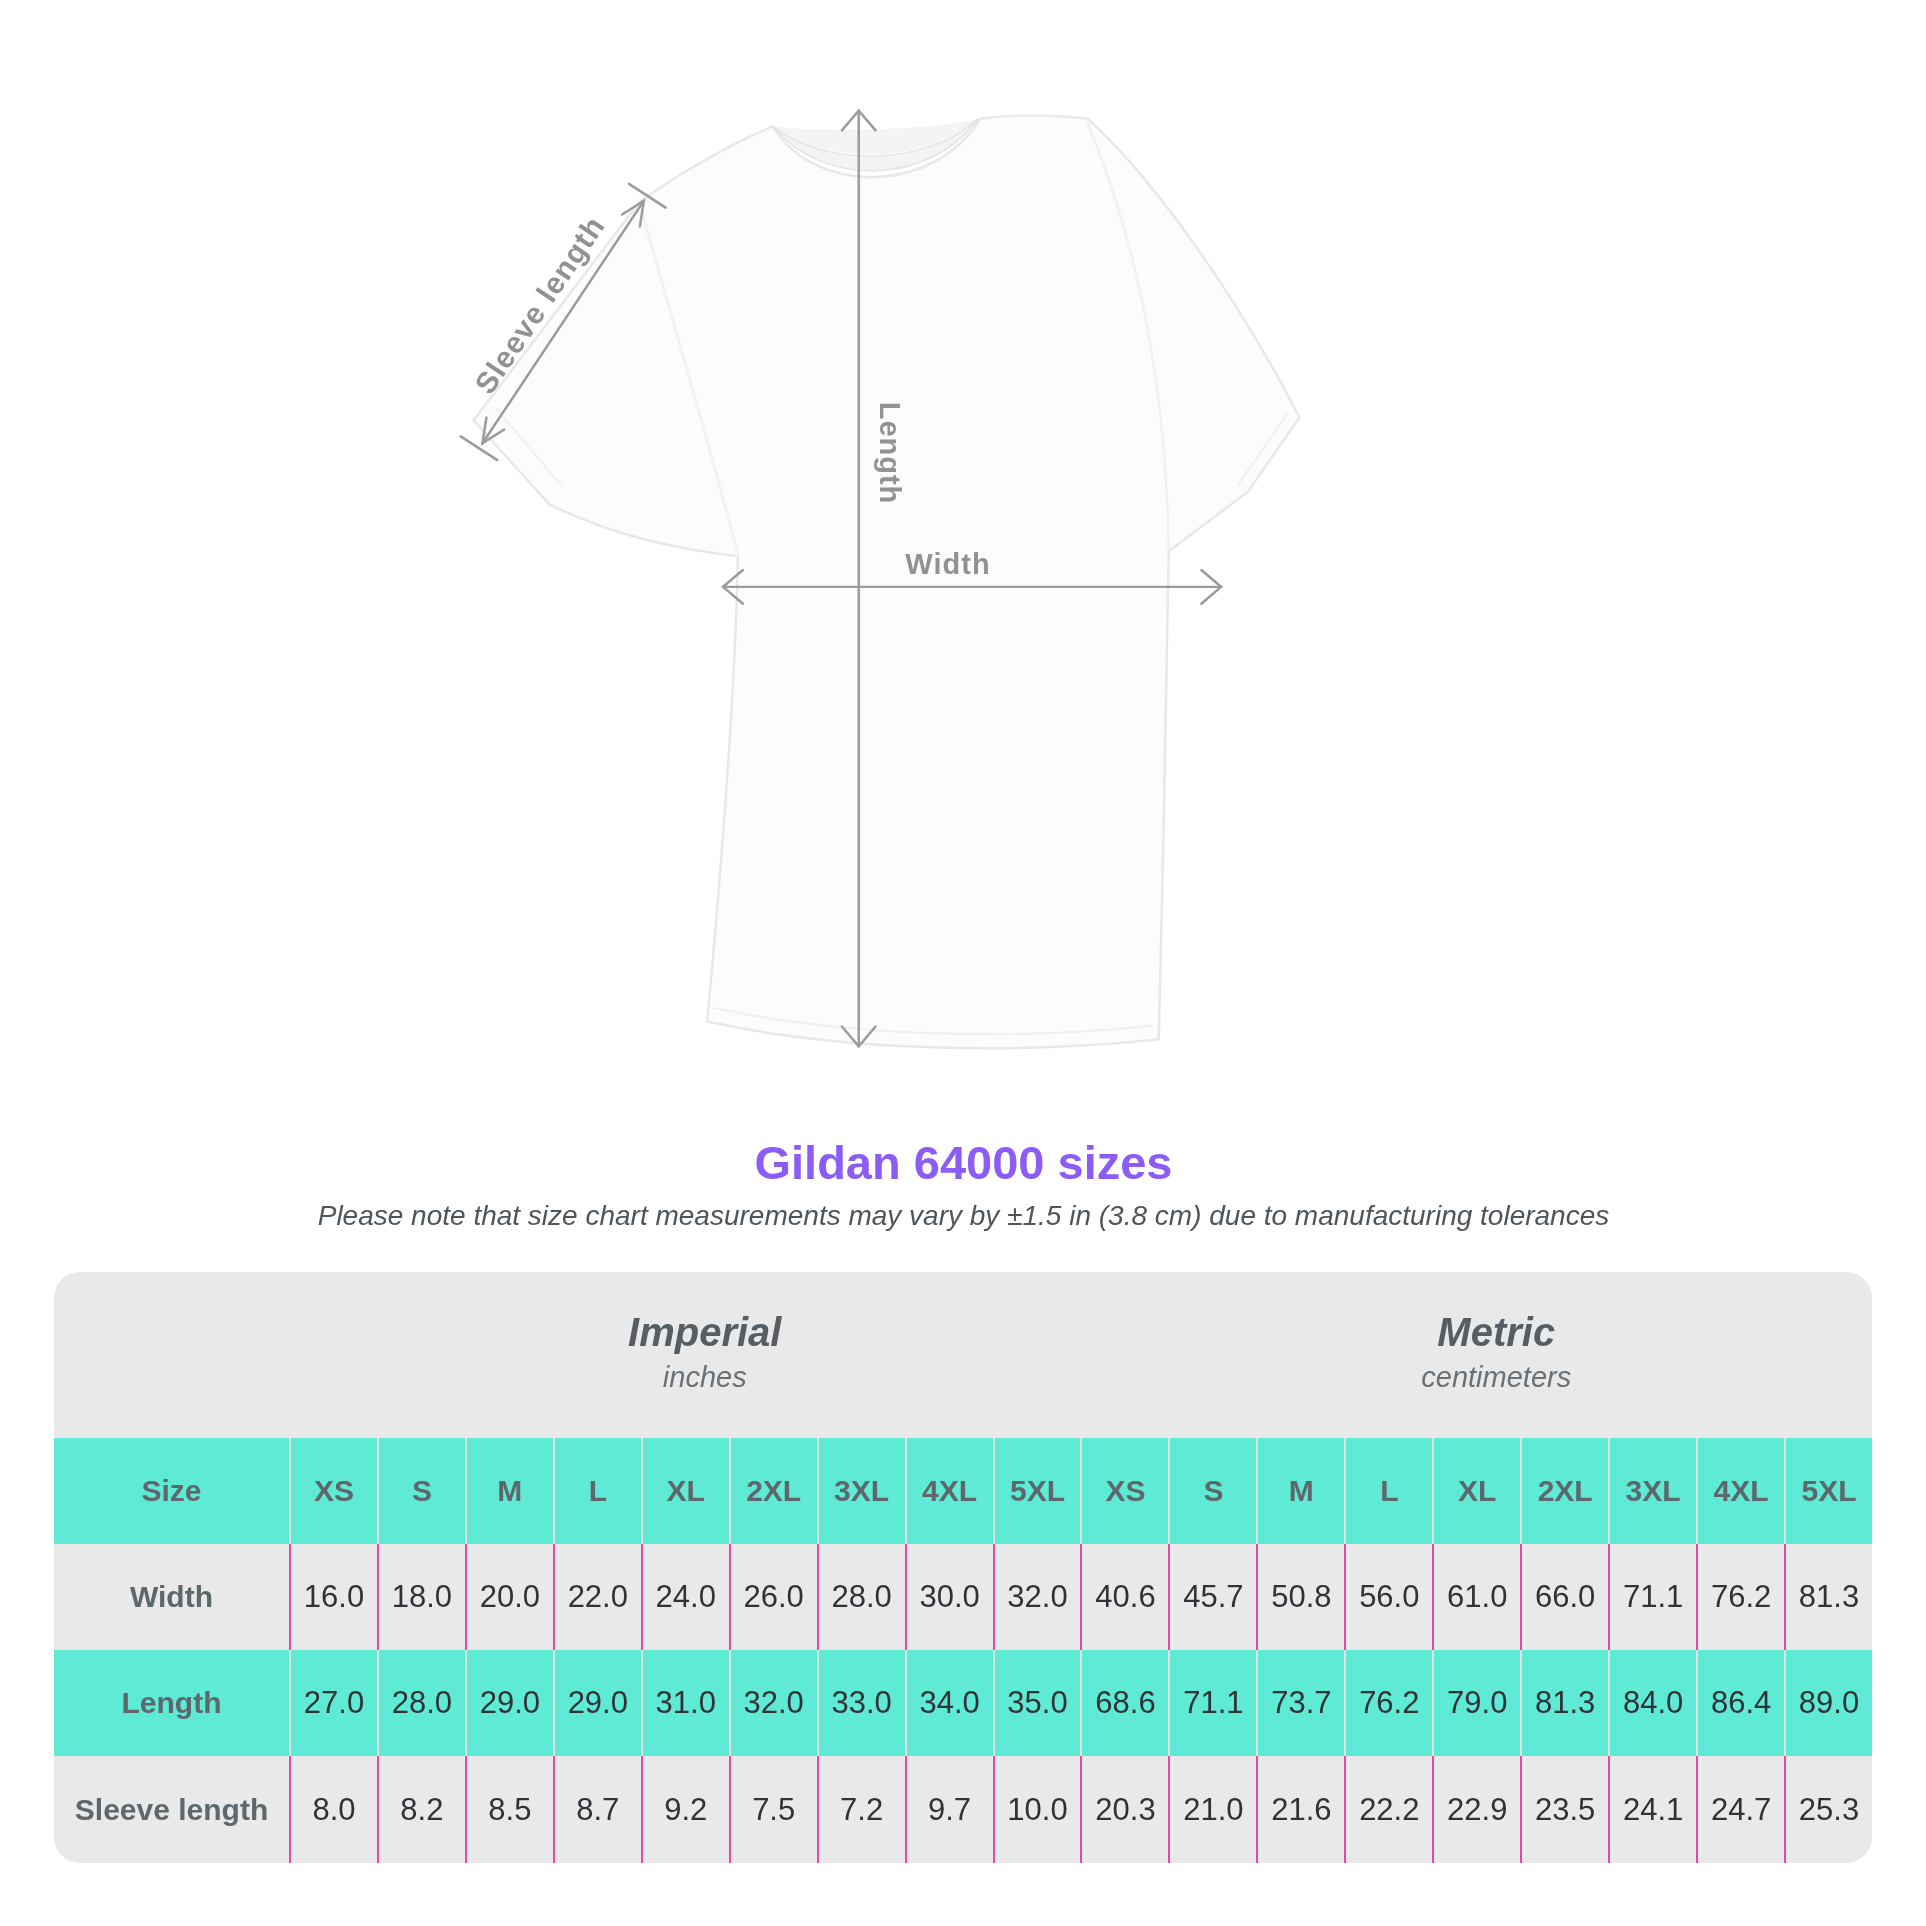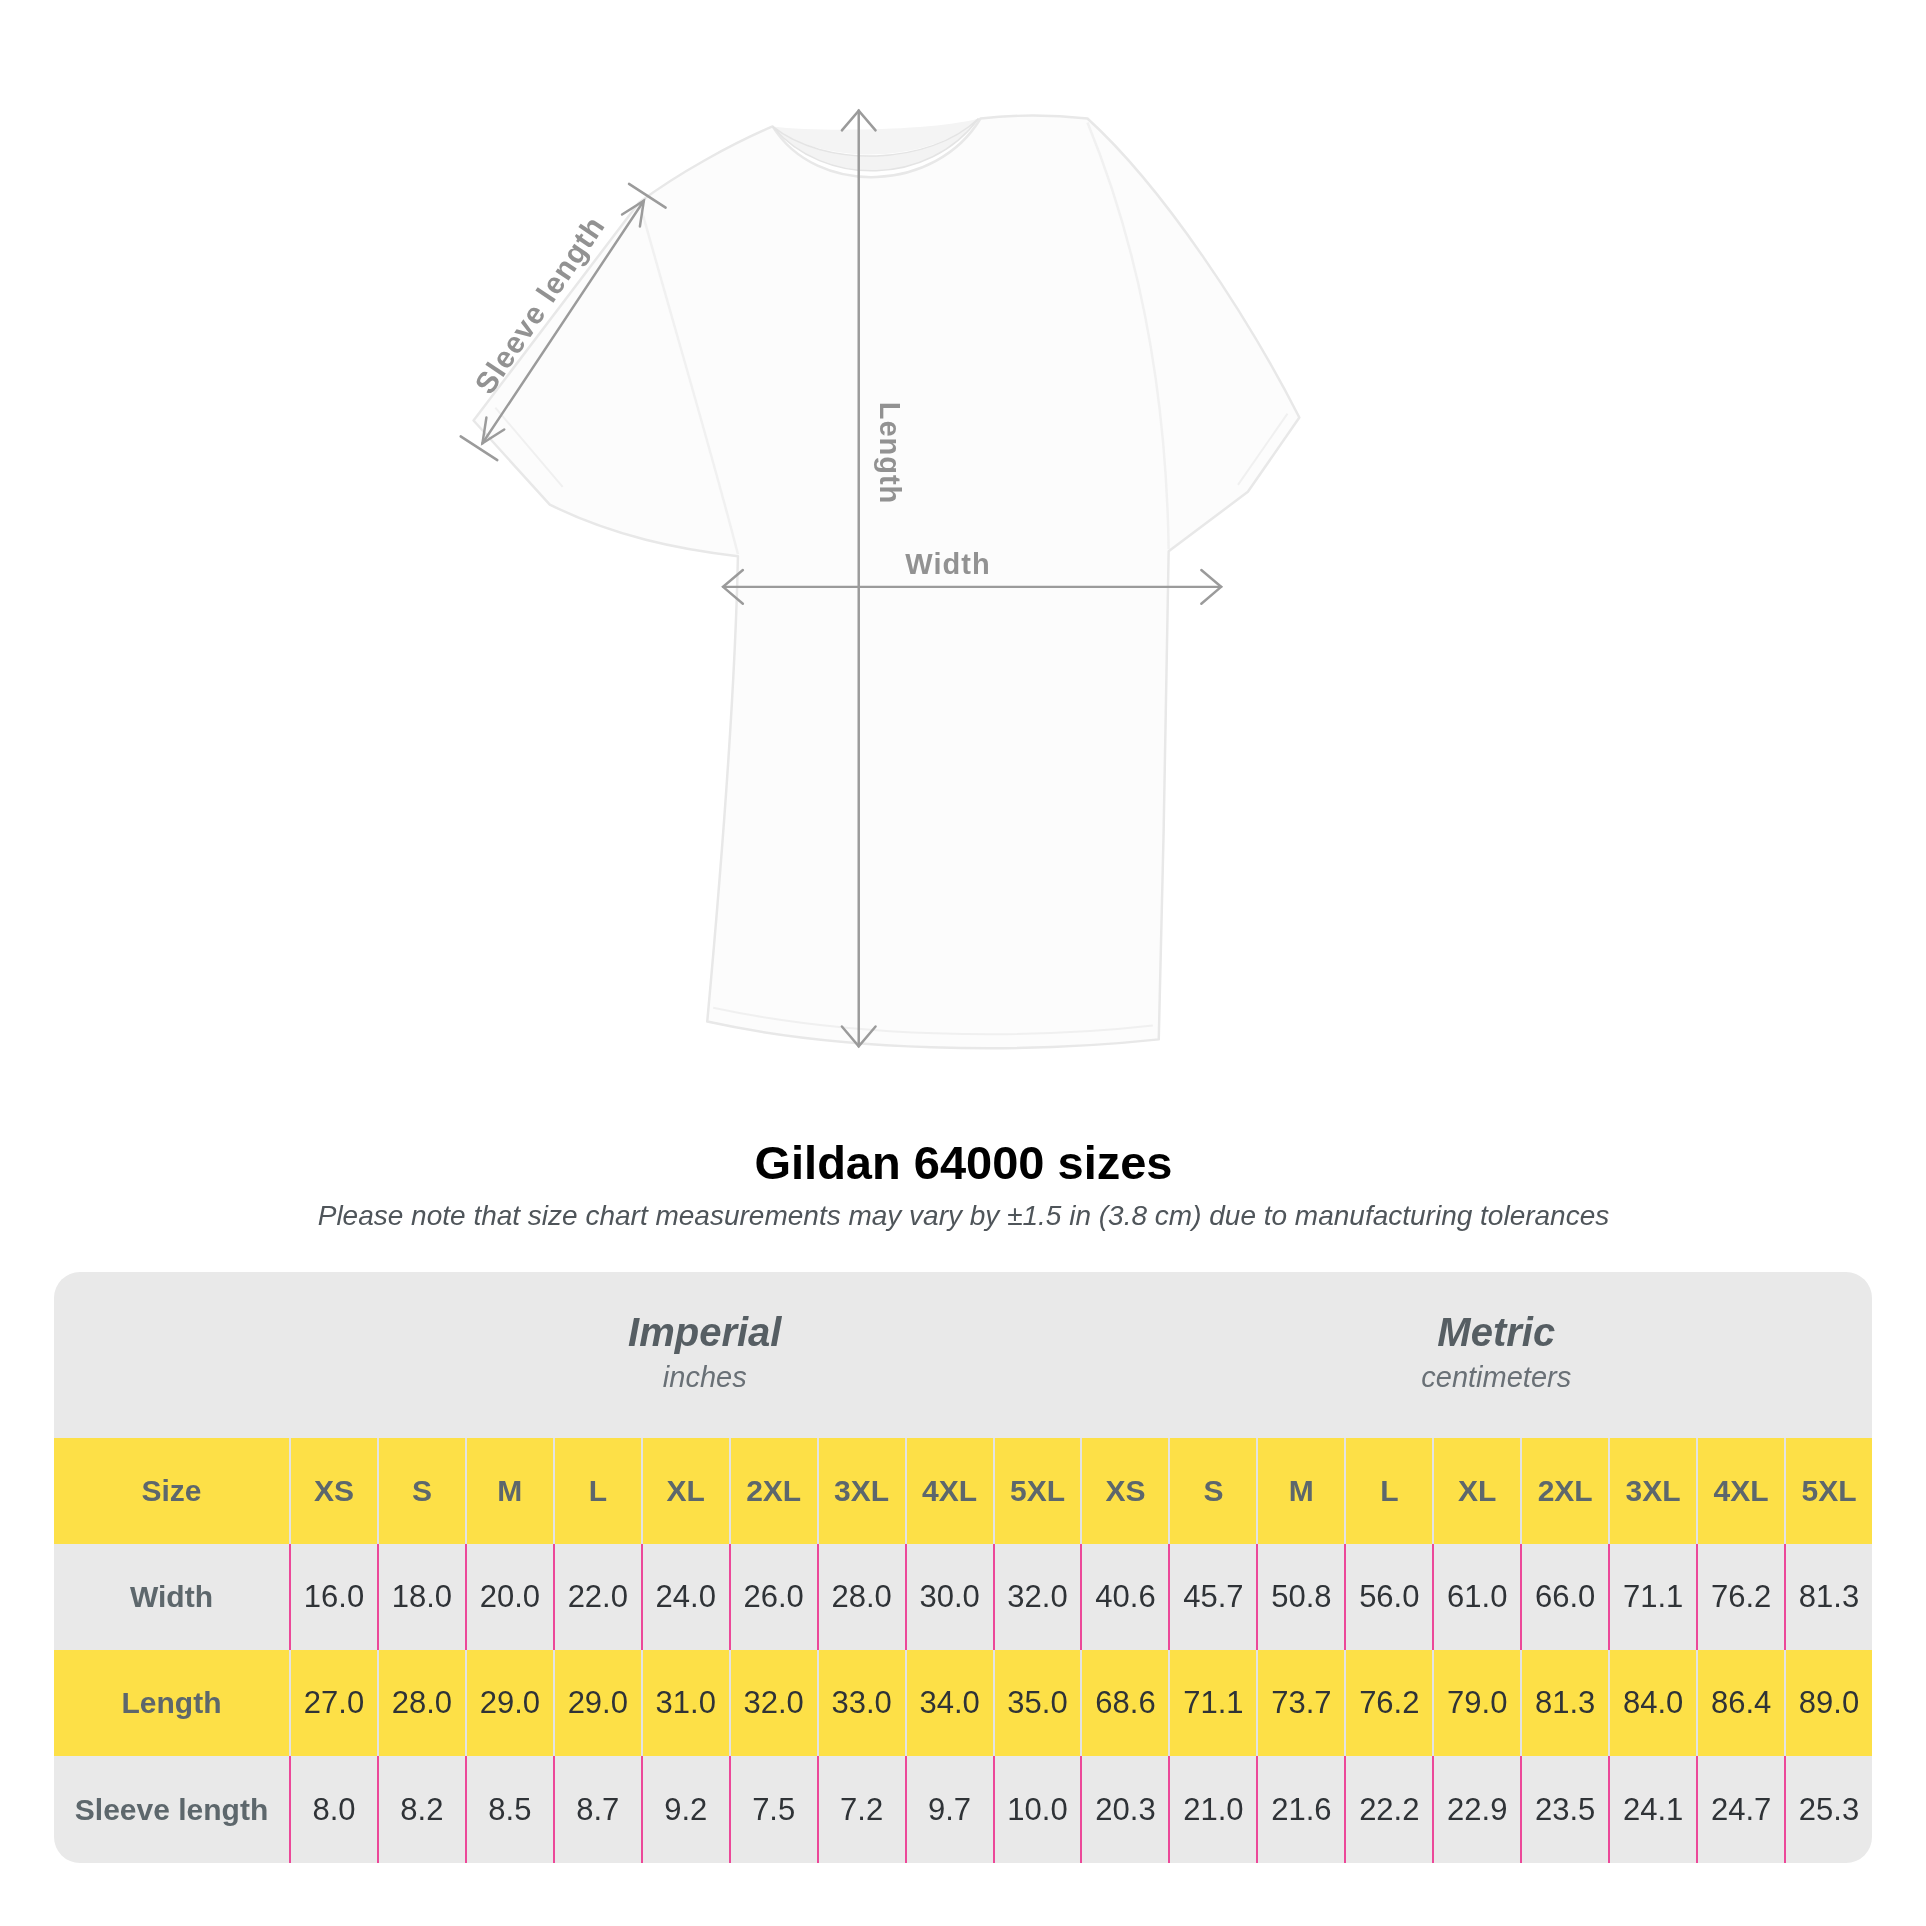--- a/index.html
+++ b/index.html
@@ -8,34 +8,34 @@
     font-family:"Liberation Sans", sans-serif;overflow:hidden;
   }
   
   .shirt-wrap{position:absolute;left:426px;top:69px;width:911px;height:1010px;}
   .dim-label{position:absolute;font-weight:bold;color:#929292;letter-spacing:1px;white-space:nowrap;}
   .lbl-sleeve{left:540px;top:305px;font-size:30px;transform:translate(-50%,-50%) rotate(-56deg);}
   .lbl-length{left:889px;top:453px;font-size:29px;writing-mode:vertical-rl;text-orientation:sideways;transform:translate(-50%,-50%);}
   .lbl-width{left:948px;top:564px;font-size:29px;transform:translate(-50%,-50%);}
   
   .title{position:absolute;left:0;top:1135px;width:100%;text-align:center;
-    font-size:47px;font-weight:bold;color:#000000;}
+    font-size:47px;font-weight:bold;color:#8b5cf6;}
   .subtitle{position:absolute;left:0;top:1200px;width:100%;text-align:center;
     font-size:28px;font-style:italic;color:#4f555a;}
   
   .tbl{position:absolute;left:54px;top:1272px;width:1818px;height:591px;
     border-radius:26px;overflow:hidden;background:#ffffff;}
   .band{display:flex;height:166px;background:#e9e9e9;gap:40px;}
   .band-spacer{width:235px;}
   .ugroup{flex:1;display:flex;flex-direction:column;align-items:center;justify-content:flex-start;padding-top:38px;}
   .uname{font-size:40px;font-weight:bold;font-style:italic;color:#565e63;line-height:44px;}
   .usub{font-size:29px;font-style:italic;color:#697076;line-height:34px;margin-top:6px;}
   .grid{display:grid;grid-template-columns:235px repeat(18,1fr);grid-template-rows:106px 106px 106px 107px;}
   .c{display:flex;align-items:center;justify-content:center;}
-  .w{background:#fde047;border-left:2px solid #e3e3e3;}
+  .w{background:#5eead4;border-left:2px solid #e3e3e3;}
   .g{background:#e9e9e9;border-left:2px solid #ec4899;}
   .first{border-left:none;}
   .hd{font-weight:bold;color:#5d676c;font-size:30px;}
   .val{font-size:31px;color:#2f3337;}
 </style>
 </head>
 <body>
 
 <div class="shirt-wrap">
   <svg width="911" height="1010" viewBox="0 0 920 1020">

